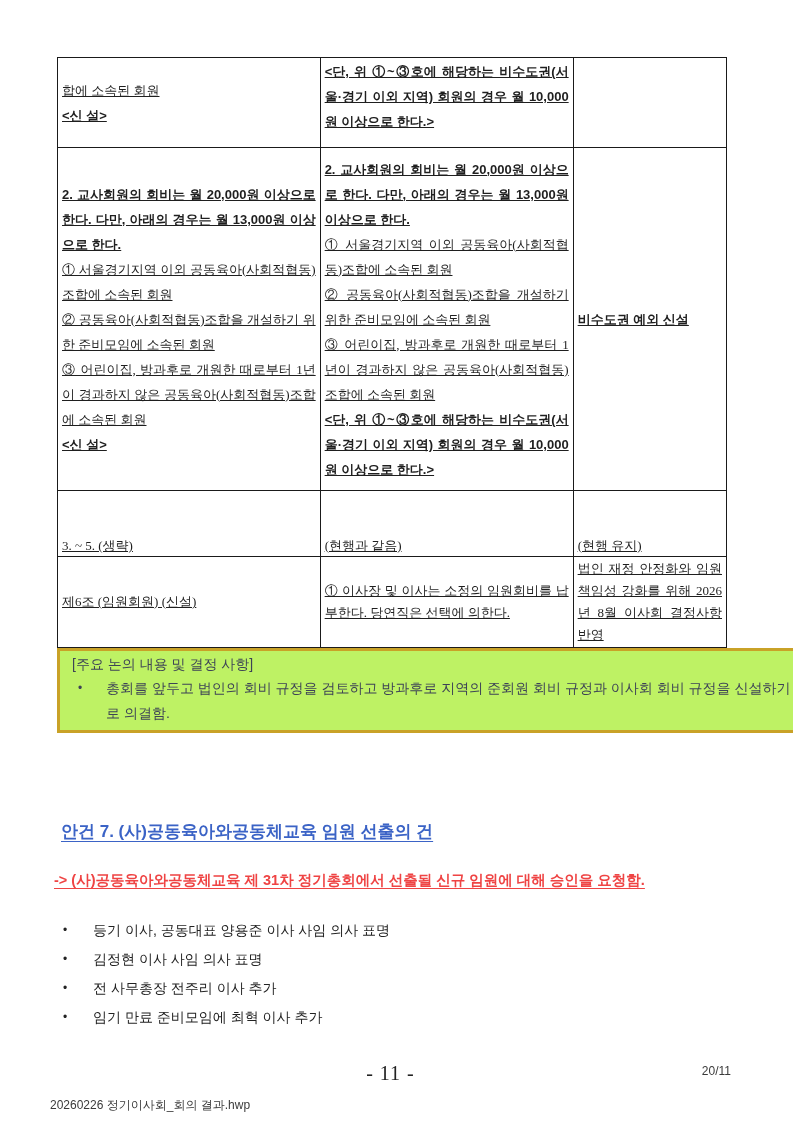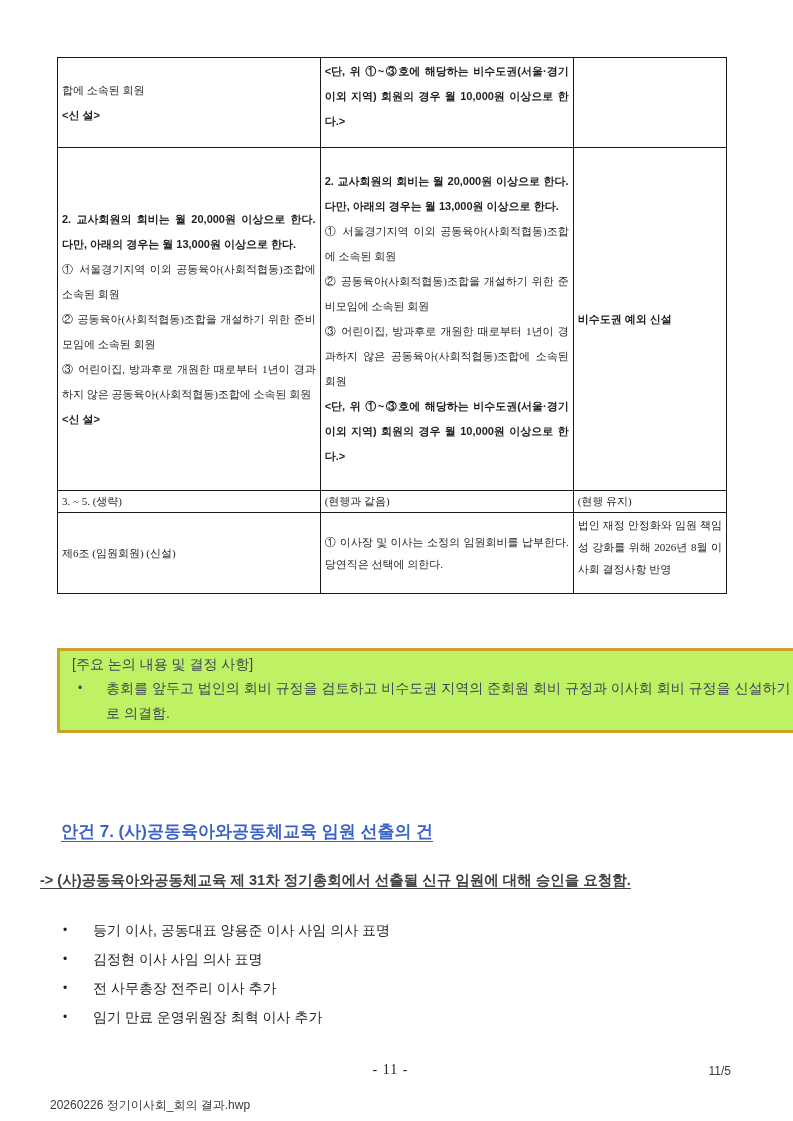--- a/index.html
+++ b/index.html
@@ -9,26 +9,27 @@
   }
 
   
   table.rev{
     position:absolute;left:57px;top:57px;width:670px;
     border-collapse:collapse;table-layout:fixed;
   }
   table.rev td{
     border:1.5px solid #1a1a1a;
     padding:1px 4px;
-    font-size:11px;
+    font-size:13px;
     overflow:visible;
+    text-decoration:underline;
   }
   .seg{margin:0;text-align:justify;line-height:25px;word-break:break-all;}
   .seg.b{font-weight:700;font-family:"Liberation Sans",sans-serif;}
-  td.compact .seg{line-height:19px;text-align:left;}
+  td.compact .seg{line-height:19px;text-align:left;margin-top:44px;}
   td.loose .seg{line-height:22px;}
 
   
   .decision-box{
     position:absolute;left:57px;top:648px;width:754px;height:85px;box-sizing:border-box;
     border:3px solid #c9a227;background:#bef264;
     padding:1px 14px 8px 12px;
     font-family:"Liberation Sans",sans-serif;color:#3d4356;font-size:14px;
   }
   .decision-title{line-height:24px;}
@@ -36,40 +37,40 @@
   .d-item .dot{width:28px;padding-left:6px;font-size:12px;flex:none;}
   .d-item .txt{flex:1;}
 
   
   .agenda-heading{
     position:absolute;left:57px;top:816px;margin:4px;
     font-family:"Liberation Sans",sans-serif;font-weight:700;font-size:17px;
     color:#3b63c6;text-decoration:underline;text-underline-offset:4px;
   }
   .agenda-request{
-    position:absolute;left:40px;top:871px;
+    position:absolute;left:54px;top:871px;
     font-family:"Liberation Sans",sans-serif;font-weight:700;font-size:14.5px;
-    color:#404040;text-decoration:underline;text-underline-offset:3px;
+    color:#ef4444;text-decoration:underline;text-underline-offset:3px;
   }
   ul.bullets{
     position:absolute;left:60px;top:920px;margin:0;padding:0;list-style:none;
     font-family:"Liberation Sans",sans-serif;font-size:14px;color:#222222;
   }
   ul.bullets li{display:flex;margin-bottom:9px;line-height:20px;}
   ul.bullets .dot{width:30px;padding-left:3px;font-size:12px;flex:none;}
 
   
   .footer{
     position:absolute;left:50px;right:62px;top:1062px;height:20px;
     font-family:"Liberation Sans",sans-serif;font-size:12px;color:#3a3a3a;
   }
   .footer .fname{position:absolute;left:0;top:2px;margin-top:33px;}
   .footer .pnum{
     position:absolute;left:0;right:0;top:0;text-align:center;
-    font-family:"Liberation Serif",serif;font-size:14px;color:#222222;letter-spacing:1px;
+    font-family:"Liberation Serif",serif;font-size:20px;color:#222222;letter-spacing:1px;
   }
   .footer .pind{position:absolute;right:0;top:2px;}
 </style>
 </head>
 <body>
 
 <div class="page">
 
   <table class="rev">
     <tbody>
@@ -125,21 +126,21 @@
           </td>
         </tr>
       </tbody>
   </table>
 
   <div class="decision-box">
     <div class="decision-title">[주요 논의 내용 및 결정 사항]</div>
     <div id="decision-items">
         <div class="d-item">
           <span class="dot">•</span>
-          <span class="txt">총회를 앞두고 법인의 회비 규정을 검토하고 비수도권 지역의 준회원 회비 규정과 이사회 회비 규정을 신설하기로 의결함.</span>
+          <span class="txt">총회를 앞두고 법인의 회비 규정을 검토하고 방과후로 지역의 준회원 회비 규정과 이사회 회비 규정을 신설하기로 의결함.</span>
         </div>
       </div>
   </div>
 
   <h2 class="agenda-heading">안건 7. (사)공동육아와공동체교육 임원 선출의 건</h2>
 
   <div class="agenda-request">-&gt; (사)공동육아와공동체교육 제 31차 정기총회에서 선출될 신규 임원에 대해 승인을 요청함.</div>
 
   <ul class="bullets" id="agenda-list">
       <li>
@@ -149,23 +150,23 @@
       <li>
         <span class="dot">•</span>
         <span>김정현 이사 사임 의사 표명</span>
       </li>
       <li>
         <span class="dot">•</span>
         <span>전 사무총장 전주리 이사 추가</span>
       </li>
       <li>
         <span class="dot">•</span>
-        <span>임기 만료 운영위원장 최혁 이사 추가</span>
+        <span>임기 만료 준비모임에 최혁 이사 추가</span>
       </li>
     </ul>
 
   <div class="footer">
     <span class="fname">20260226 정기이사회_회의 결과.hwp</span>
     <span class="pnum">- 11 -</span>
-    <span class="pind">11/5</span>
+    <span class="pind">20/11</span>
   </div>
 
 </div>
 
 </body></html>

